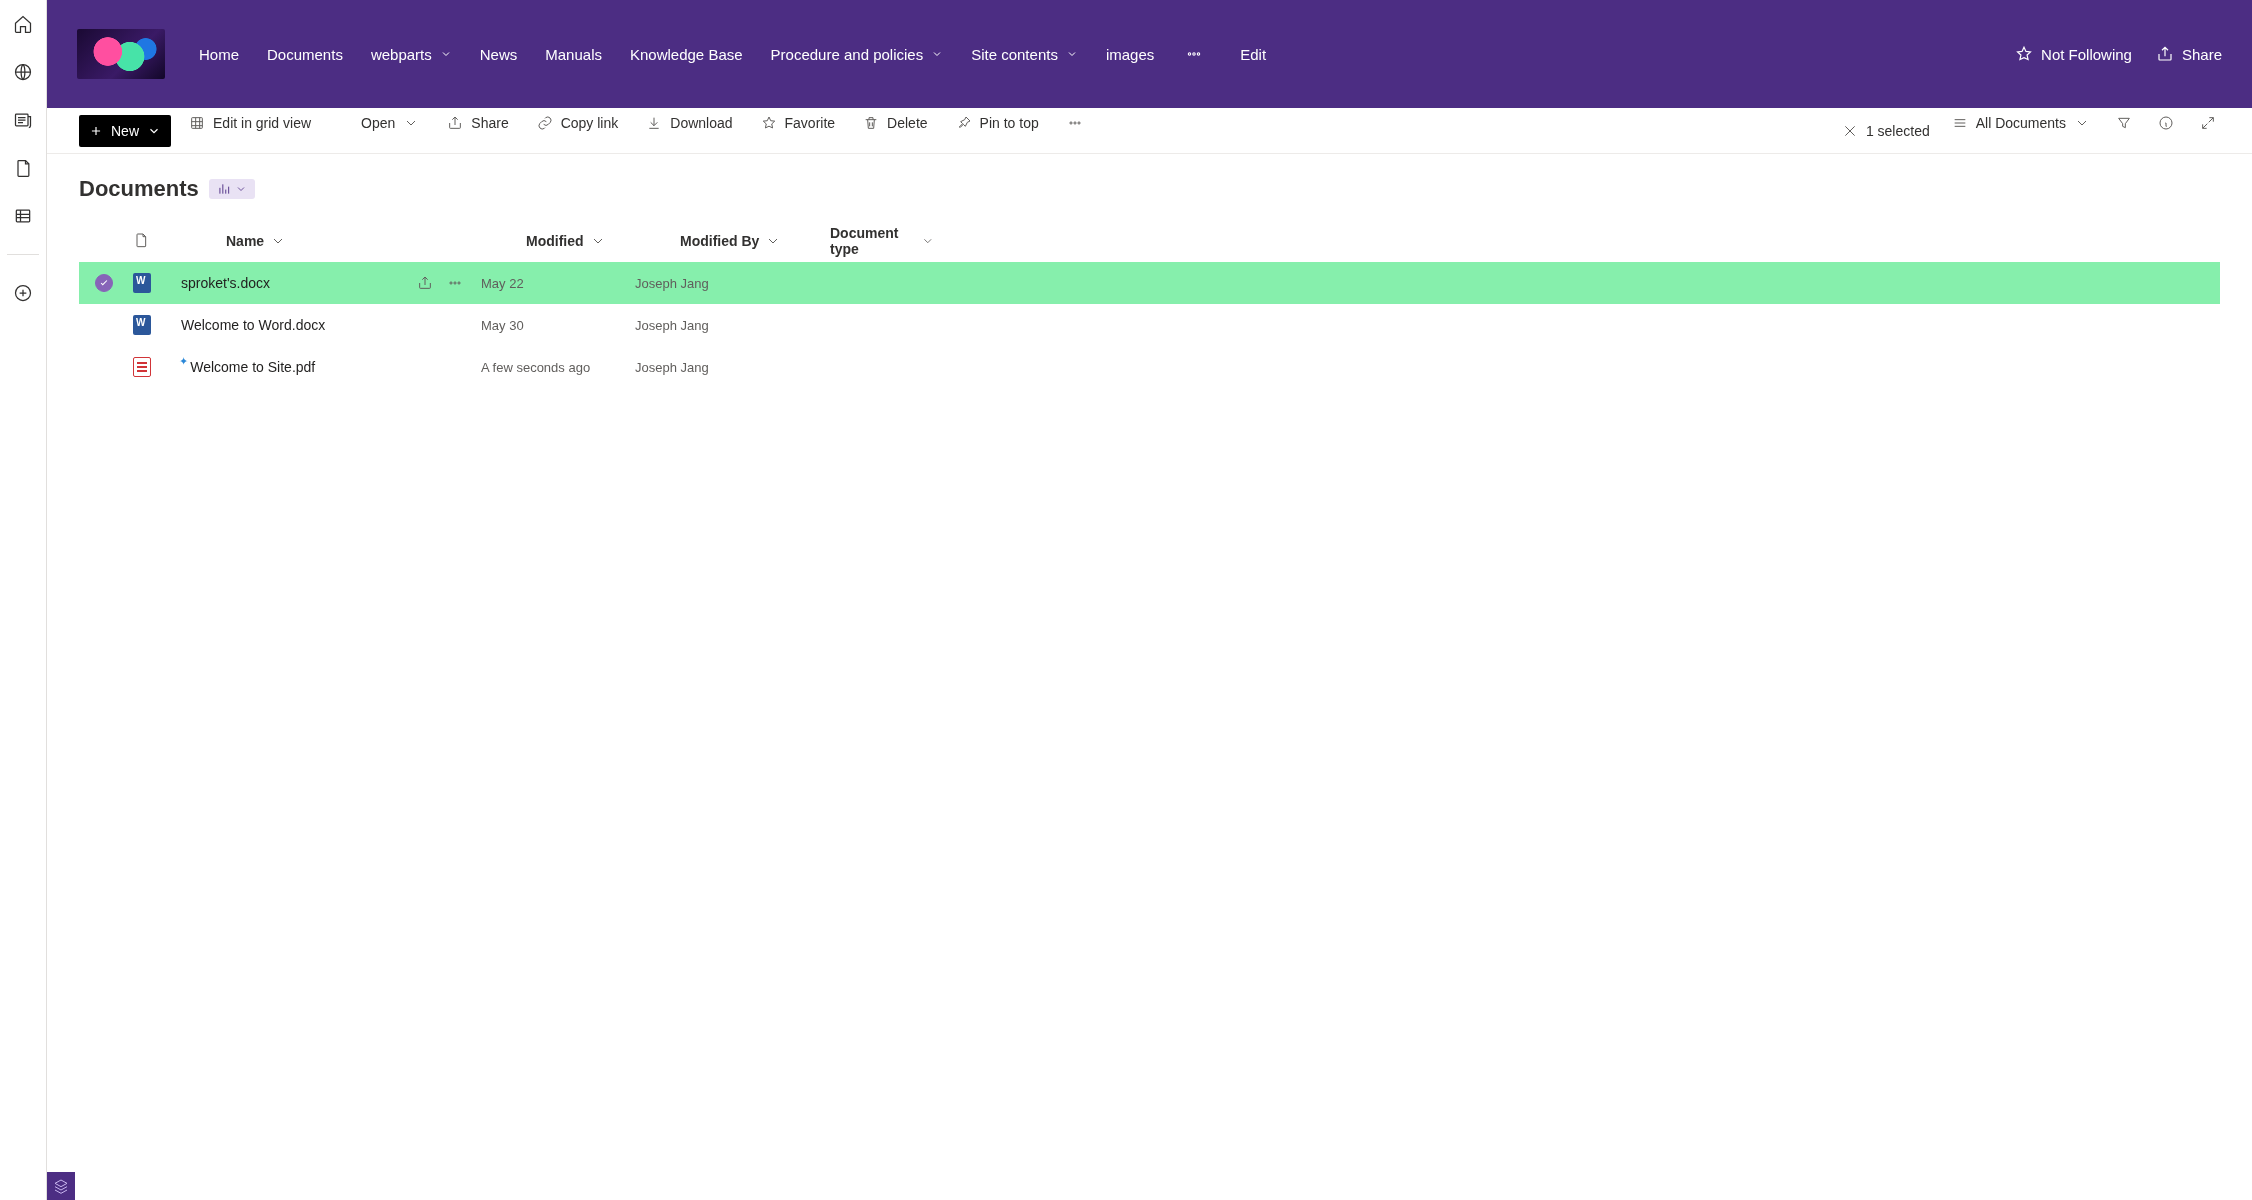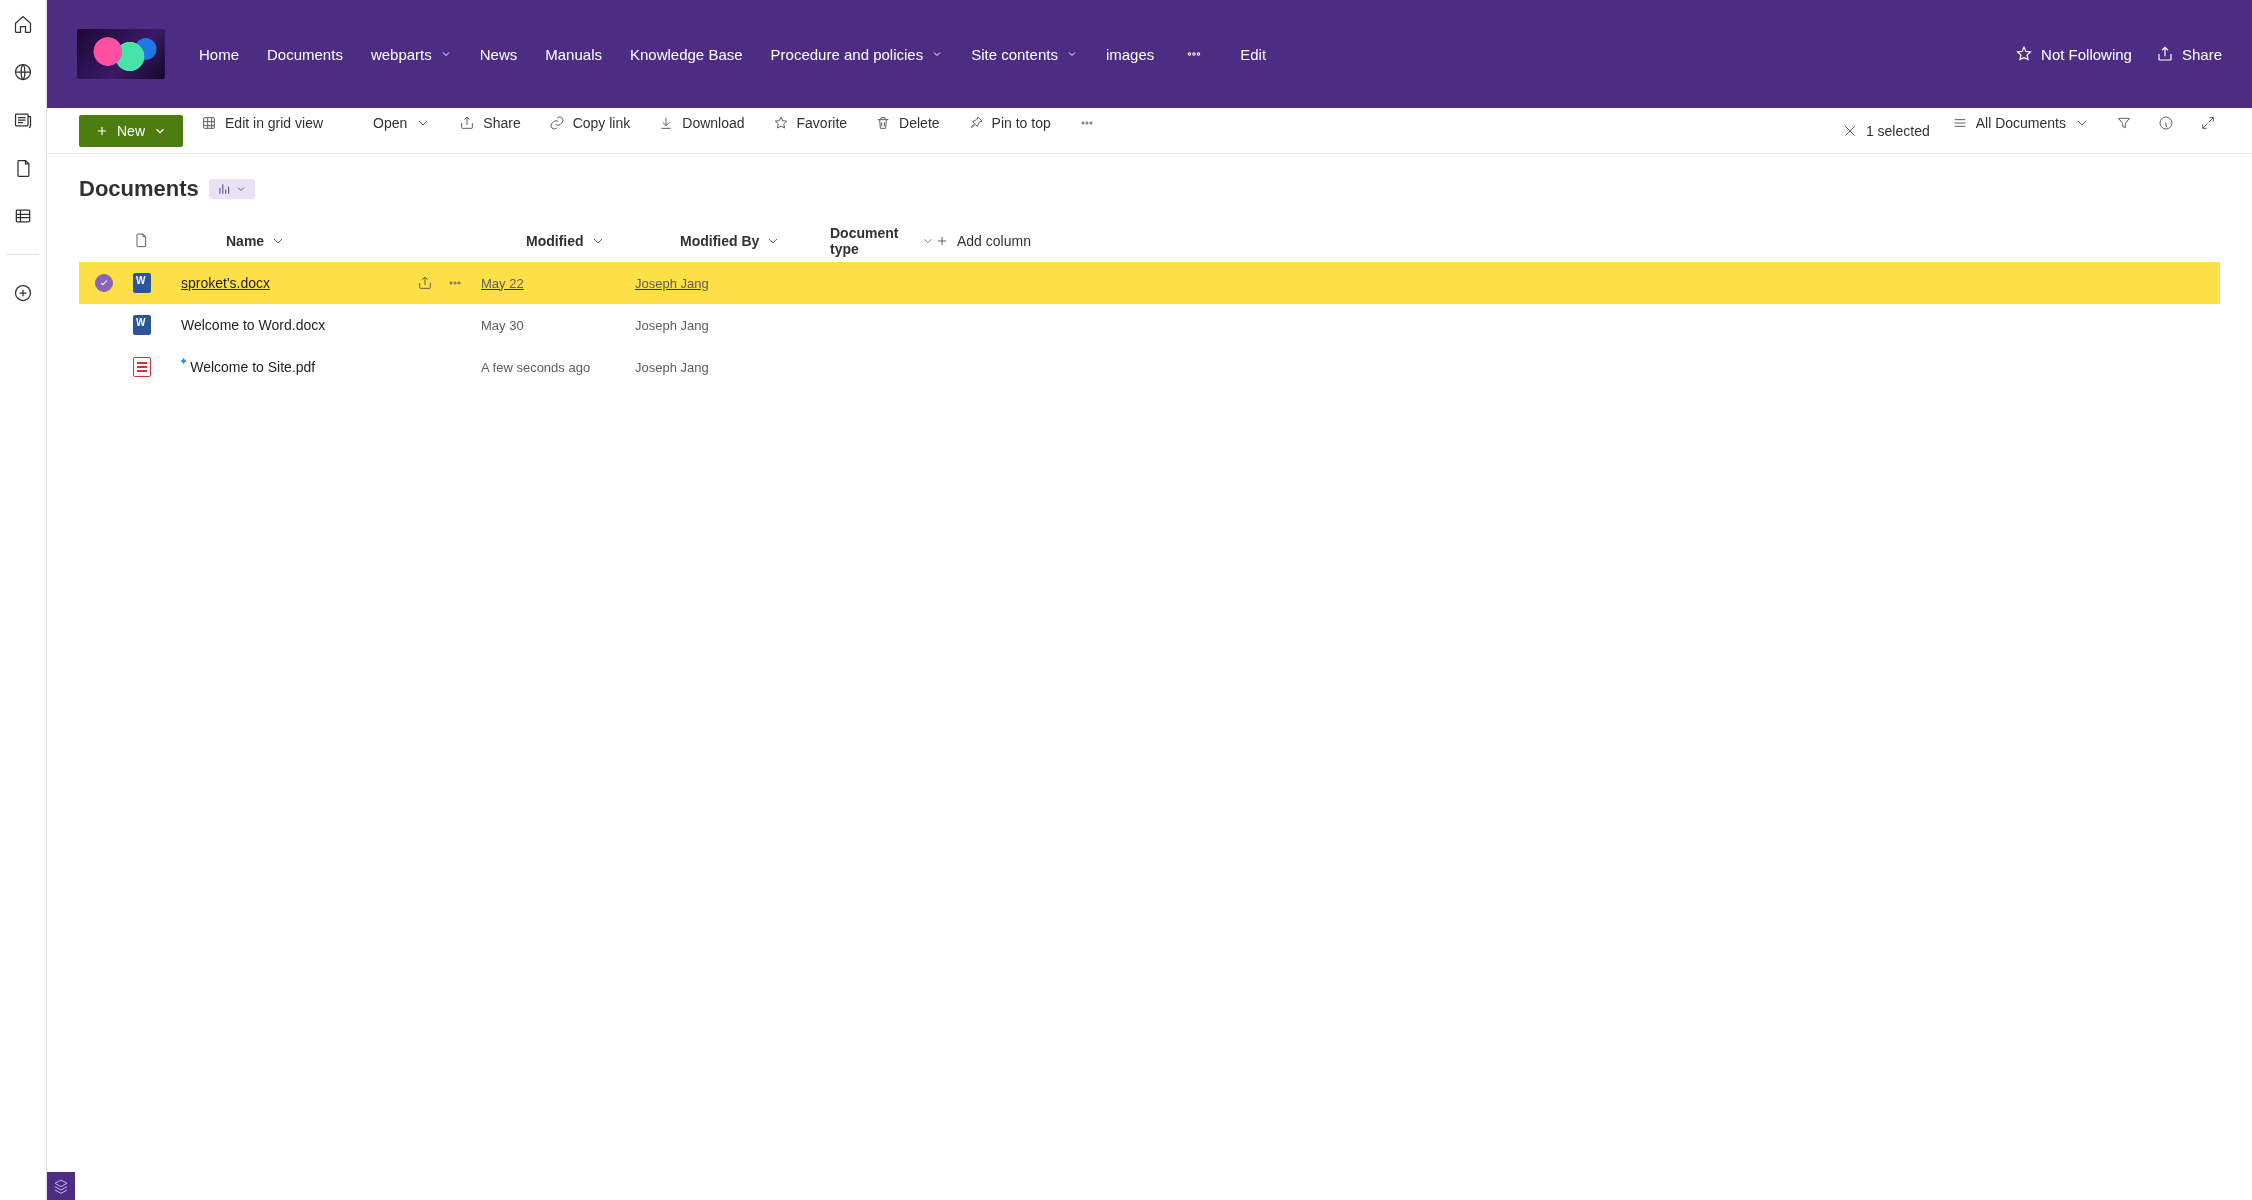--- a/index.html
+++ b/index.html
@@ -39,22 +39,22 @@
   .nav-right { display: flex; align-items: flex-start; gap: 24px; }
   .nav-right .nr-item { display: flex; align-items: center; gap: 8px; font-size: 15px; cursor: pointer; }
   .nav-right svg { width: 18px; height: 18px; stroke: #fff; fill: none; stroke-width: 1.6; }
 
   
   .cmdbar {
     height: 46px; background: #fff; border-bottom: 1px solid #edebe9;
     display: flex; align-items: center; padding: 0 32px; gap: 8px;
   }
   .btn-new {
-    background: #4d7c0f; color: #fff; height: 32px; border: none; border-radius: 2px;
-    display: inline-flex; align-items: center; gap: 8px; padding: 0 16px; font-size: 14px; cursor: pointer;
+    background: #000000; color: #fff; height: 32px; border: none; border-radius: 2px;
+    display: inline-flex; align-items: center; gap: 8px; padding: 0 10px; font-size: 14px; cursor: pointer;
   }
   .btn-new svg { width: 14px; height: 14px; stroke:#fff; stroke-width:2; }
   .cmd { display: inline-flex; align-items: flex-start; gap: 8px; height: 32px; padding: 0 10px; cursor: pointer; color: #323130; }
   .cmd svg { width: 16px; height: 16px; stroke: #605e5c; fill: none; stroke-width: 1.5; }
   .cmd-sep { width: 14px; }
   .cmdbar-right { margin-left: auto; display: flex; align-items: center; gap: 18px; }
   .cmdbar-right .cmd { padding: 0 4px; }
   .selcount { display: inline-flex; align-items: center; gap: 8px; color: #323130; }
 
   
@@ -73,21 +73,21 @@
     display: grid;
     grid-template-columns: 54px 48px 300px 154px 150px 150px auto;
     align-items: center;
     height: 42px;
   }
   .thead { color: #323130; font-weight: 600; }
   .th { display: flex; align-items: center; gap: 6px; cursor: pointer; margin-left: 45px; }
   .th svg, .thdoc svg { width: 16px; height: 16px; stroke:#605e5c; fill:none; stroke-width:1.5; }
   .th-add { color: #323130; display:flex; align-items:center; gap:8px; cursor:pointer; font-weight:400;}
   .trow { font-size: 14px; }
-  .trow.selected { background: #fde047; text-decoration: underline; }
+  .trow.selected { background: #86efac; }
   .cell { display: flex; align-items: center; gap: 10px; padding-right: 8px; min-width:0;}
   .cell.name { color: #201f1e; }
   .cell.sub { color: #605e5c; font-size: 13px; }
   .sel-circle {
     width: 18px; height: 18px; border-radius: 50%; border: 1px solid #8a8886; display:flex; align-items:center; justify-content:center;
     margin-left: 16px; cursor:pointer; background:#fff;
   }
   .sel-circle.on { background: #8764b8; border-color:#8764b8; }
   .sel-circle.on svg { stroke:#fff; }
   .sel-circle svg { width:10px; height:10px; stroke:#fff; fill:none; stroke-width:2.5; }
@@ -440,26 +440,20 @@
             <svg class="chev-d">
                 <use href="#i-chev"></use>
               </svg>
           </div>
           <div class="th">
             <span>Document type</span>
             <svg class="chev-d">
                 <use href="#i-chev"></use>
               </svg>
           </div>
-          <div class="th-add">
-            <svg style="width:14px;height:14px;stroke:#605e5c;fill:none;stroke-width:1.7">
-                <use href="#i-plus"></use>
-              </svg>
-            <span>Add column</span>
-          </div>
         </div>
         <div id="tbody">
             <div class="trow selected">
               <div class="cell">
                 <span class="sel-circle on">
                   <svg>
                     <use href="#i-check"></use>
                   </svg>
                 </span>
               </div>

